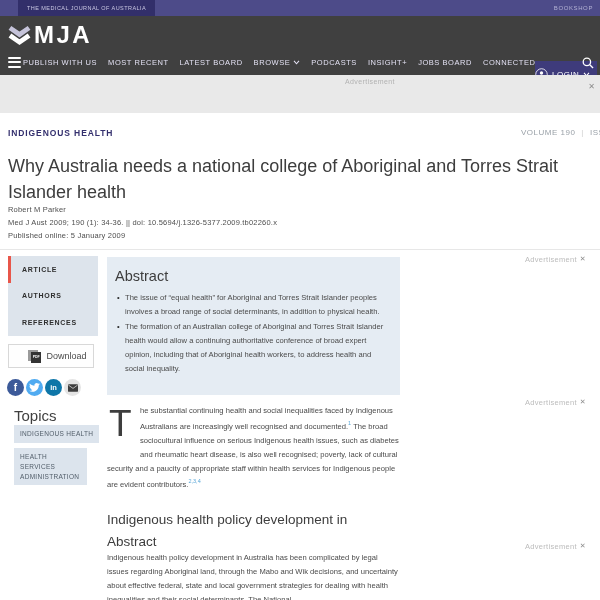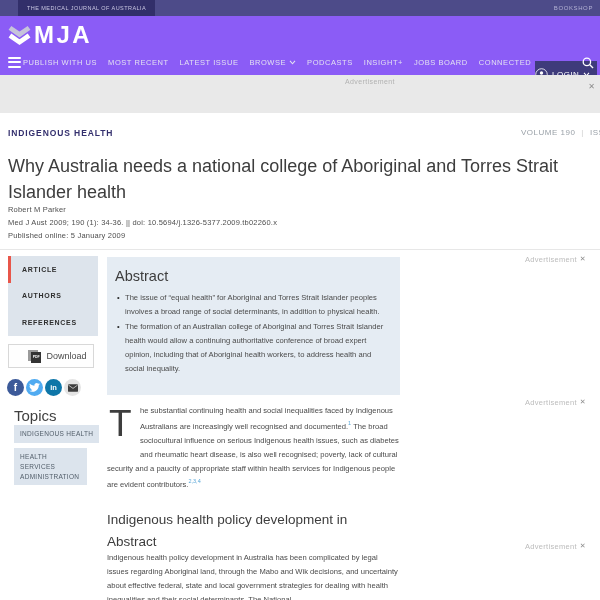--- a/index.html
+++ b/index.html
@@ -9,21 +9,21 @@
     font-family:"Liberation Sans", sans-serif; color:#3d3d3d;
   }
   
   .topstrip { position:absolute; left:0; top:0; width:600px; height:16px; background:#4d4b89; }
   .journal-tab { position:absolute; left:18px; top:0; height:16px; background:#322f6a;
     display:flex; align-items:center; padding:0 9px; }
   .journal-tab span { color:#c9c7e2; font-size:5.5px; letter-spacing:0.45px; }
   .bookshop { position:absolute; right:7px; top:0; height:16px; display:flex; align-items:center;
     color:#b3b1d4; font-size:6px; letter-spacing:0.6px; }
   
-  .header { position:absolute; left:0; top:16px; width:600px; height:59px; background:#8b5cf6; }
+  .header { position:absolute; left:0; top:16px; width:600px; height:59px; background:#404040; }
   .logo { position:absolute; left:8px; top:5px; display:flex; align-items:center; gap:3px; }
   .logo-text { color:#fff; font-size:24px; font-weight:bold; letter-spacing:2.5px; }
   .login-btn { position:absolute; right:3px; top:6px; width:62px; height:26px; background:#3e3b7b;
     display:flex; align-items:center; justify-content:flex-start; gap:4px; color:#fff; font-size:8px;
     letter-spacing:0.5px; cursor:pointer;margin-top:39px; }
   .nav { position:absolute; left:0; right:0; bottom:3px; height:20px; display:flex; align-items:center; }
   .hamburger { margin-left:8px; width:13px; display:flex; flex-direction:column; gap:2.5px; cursor:pointer; }
   .hamburger i { display:block; height:2px; background:#fff; border-radius:1px; }
   .navitem { margin-left:11px; color:#e2e0f2; font-size:7.5px; letter-spacing:0.55px; white-space:nowrap;
     cursor:pointer; display:flex; align-items:center; gap:3px; }
@@ -131,21 +131,21 @@
         <i></i>
         <i></i>
       </div>
     <span class="navitem">
         <span>PUBLISH WITH US</span>
       </span>
     <span class="navitem">
         <span>MOST RECENT</span>
       </span>
     <span class="navitem">
-        <span>LATEST ISSUE</span>
+        <span>LATEST BOARD</span>
       </span>
     <span class="navitem">
       <span>BROWSE</span>
       <svg width="7" height="5" viewBox="0 0 8 6">
           <path d="M1 1 L4 4.5 L7 1" stroke="#e2e0f2" fill="none" stroke-width="1.3"></path>
         </svg>
     </span>
     <span class="navitem">
         <span>PODCASTS</span>
       </span>

